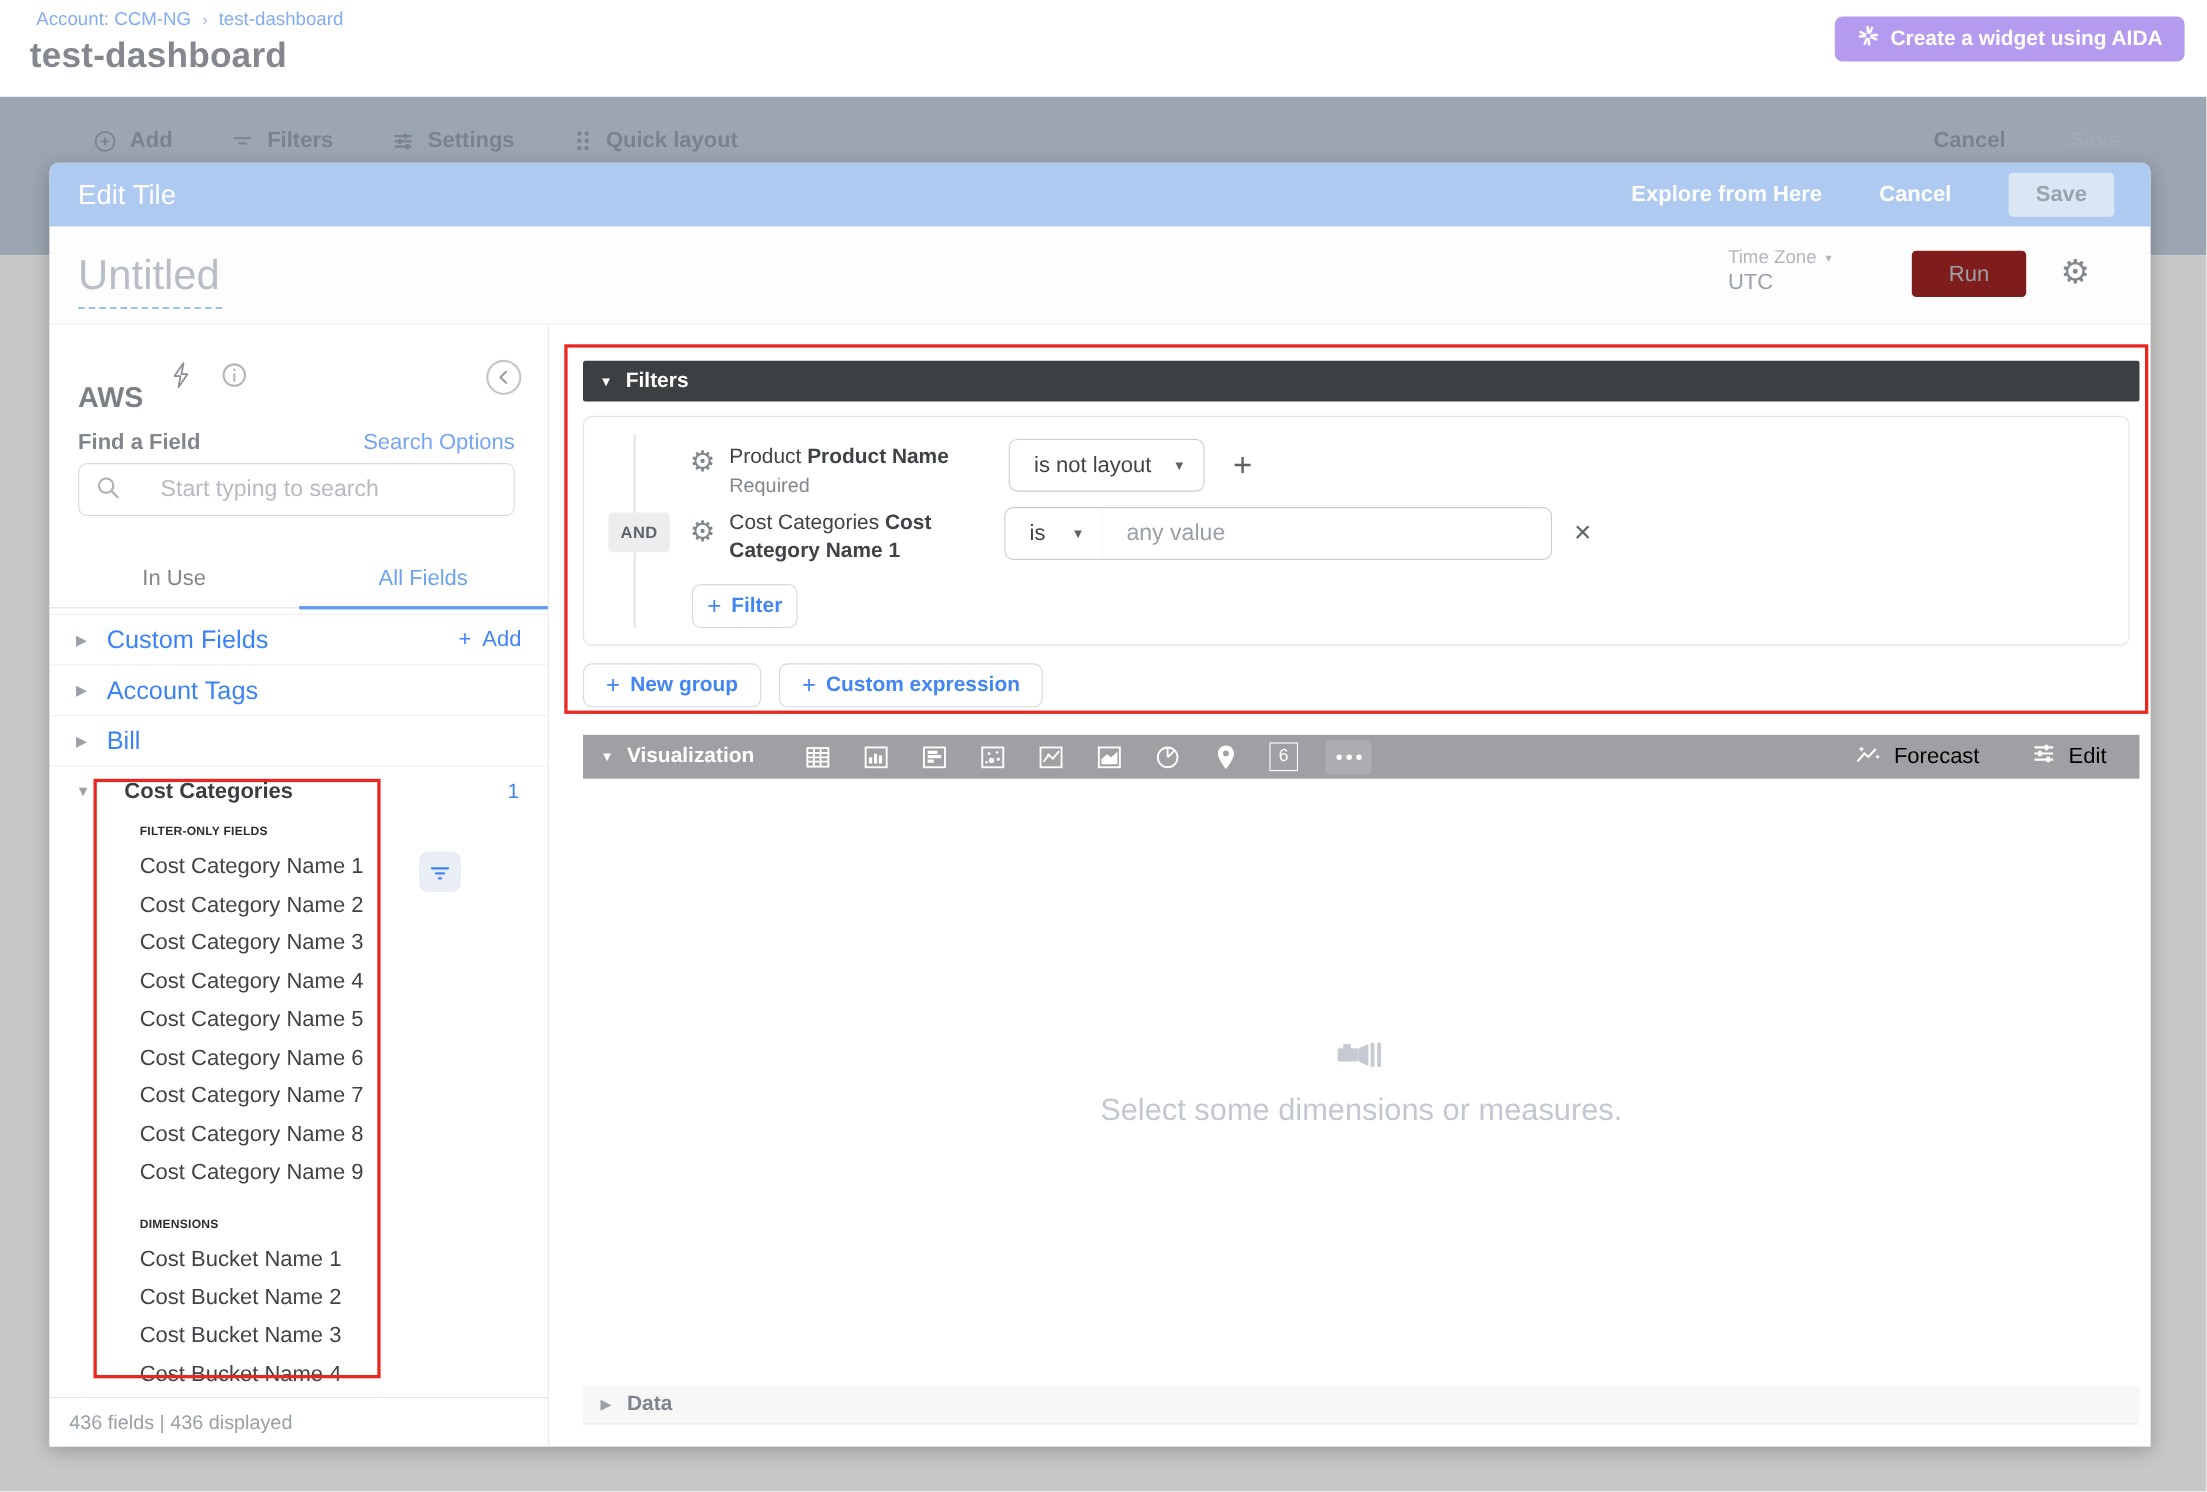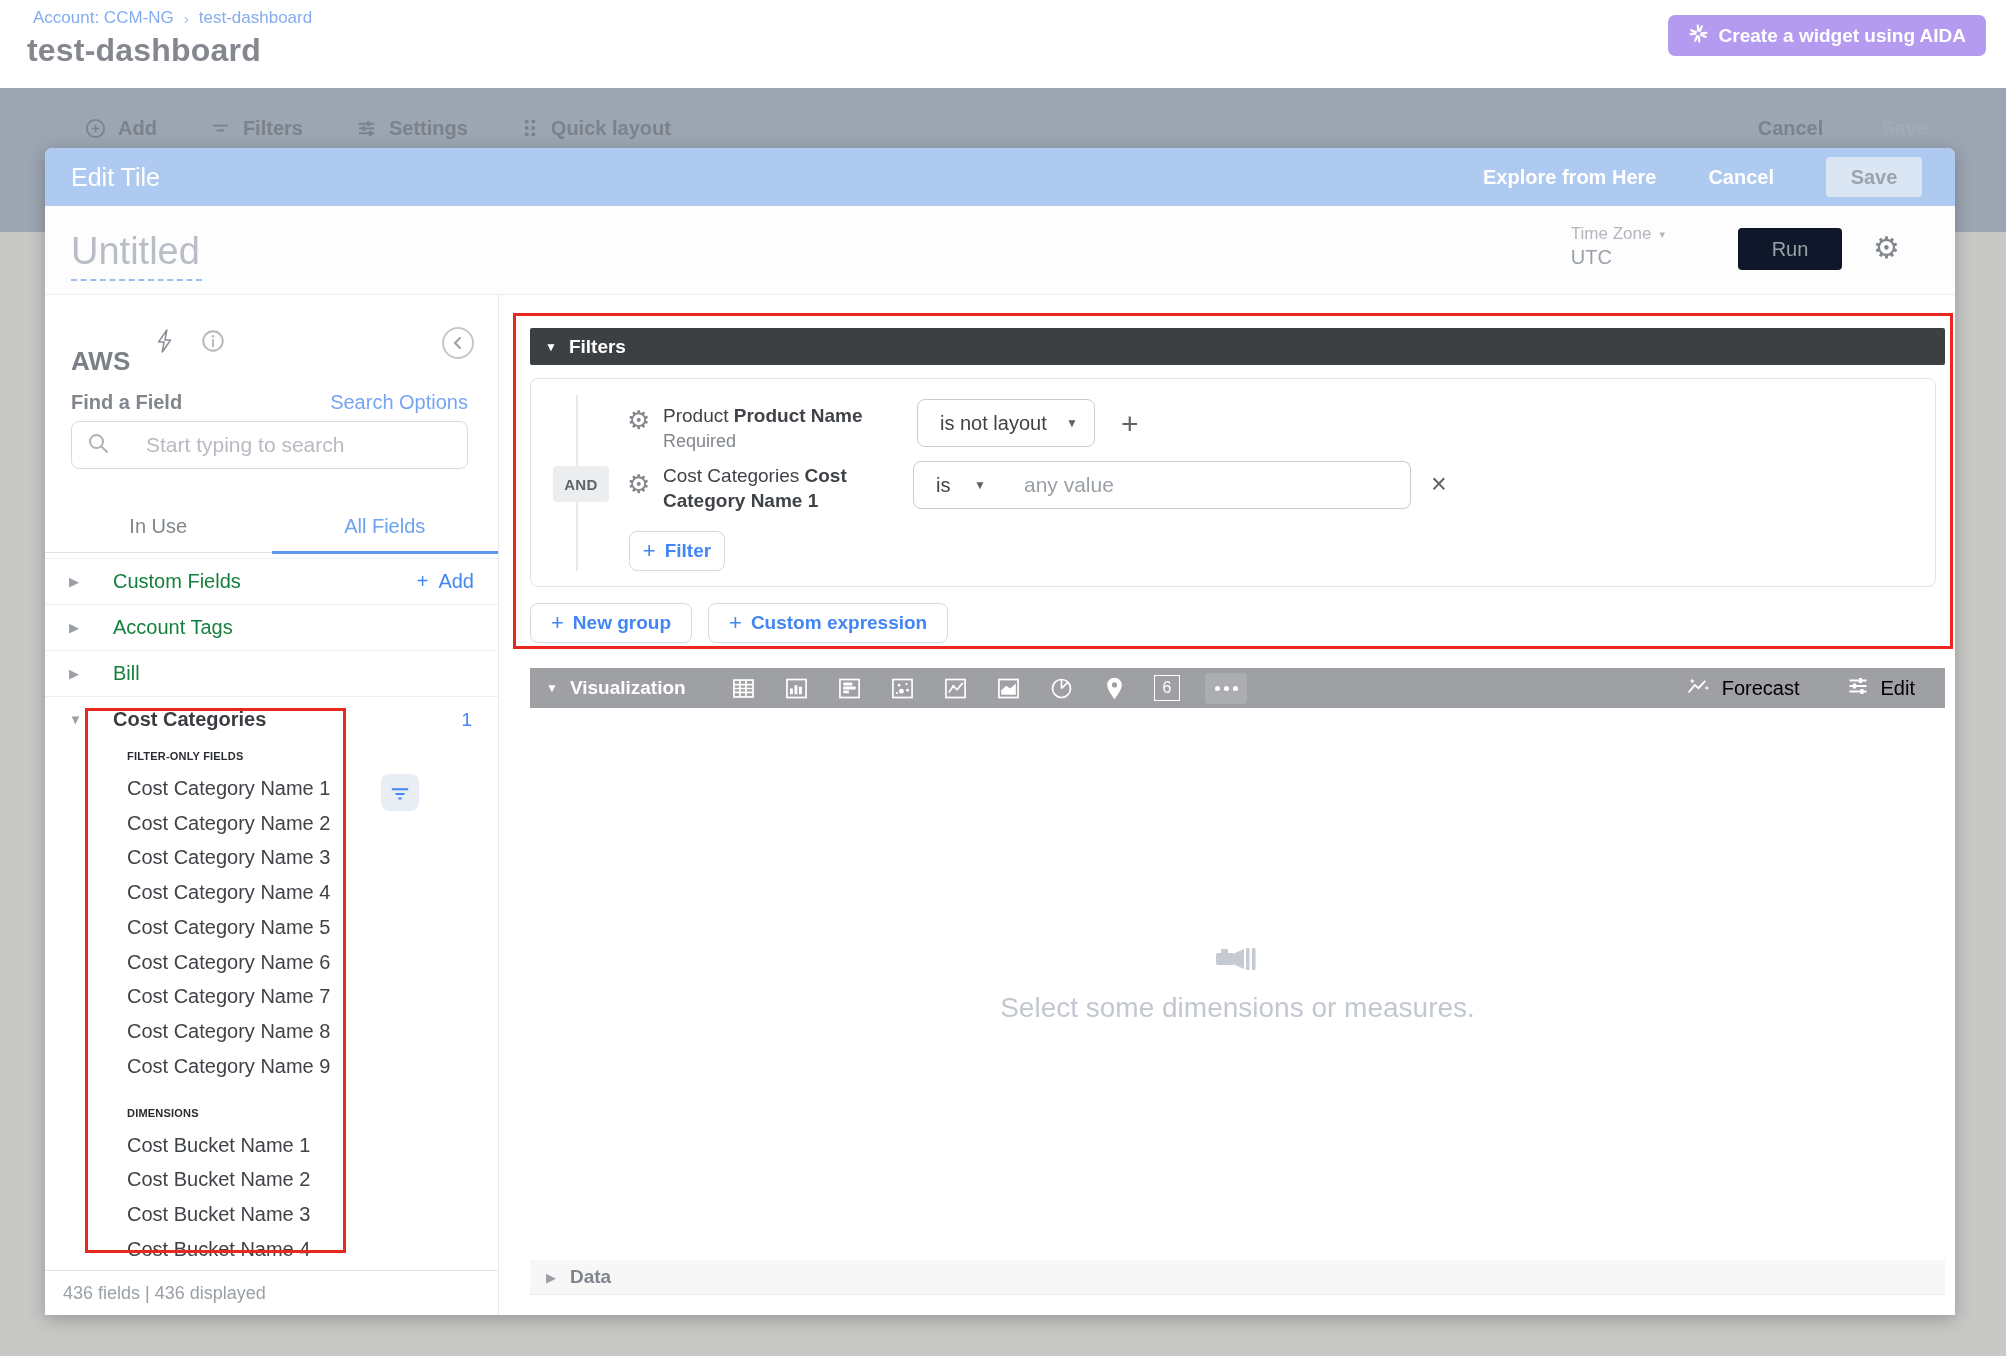--- a/index.html
+++ b/index.html
@@ -37,21 +37,21 @@
   .mh-save { width:96px; height:40px; background:#dbe6f5; border:none; border-radius:4px; color:#99a3ae; font-size:20px;
     font-weight:bold; font-family:inherit; }
   
   .title-row { position:absolute; left:0; top:58px; right:0; height:89px; background:#fdfdfd; border-bottom:1px solid #ececec; }
   .tile-name { position:absolute; left:26px; top:24px; font-size:38px; color:#b9bec6; padding:0 2px 6px 0; min-width:130px;
     border-bottom:2px dashed #9dbfee; }
   .tz-block { position:absolute; right:290px; top:18px; text-align:left; }
   .tz-label { font-size:17px; color:#b2b6bc; display:flex; gap:8px; align-items:center;}
   .tz-caret { font-size:11px; color:#b2b6bc; }
   .tz-value { font-size:20px; color:#9aa1a8; margin-top:2px; }
-  .run-btn { position:absolute; right:113px; top:22px; width:104px; height:42px; background:#0f172a; border:none; border-radius:4px;
+  .run-btn { position:absolute; right:113px; top:22px; width:104px; height:42px; background:#7f1d1d; border:none; border-radius:4px;
     color:#9ba1a8; font-size:20px; font-family:inherit; }
   .gear { font-family:"DejaVu Sans",sans-serif; color:#82878d; }
   .run-gear { position:absolute; right:55px; top:24px; font-size:30px; }
   
   .modal-body { position:absolute; left:0; top:147px; right:0; bottom:0; display:flex; }
   .sidebar { position:relative; width:454px; border-right:1px solid #e7e7e7; background:#fff; flex:none; }
   .main { position:relative; flex:1; background:#fff; }
   
   .aws-row { position:absolute; left:26px; right:24px; top:27px; height:42px; display:flex; align-items:center; gap:24px; }
   .aws-name { font-size:26px; font-weight:bold; color:#7b8086;margin-top:36px; }
@@ -64,21 +64,21 @@
     display:flex; align-items:center; padding:0 14px; gap:14px; background:#fff; }
   .search-box input { border:none; outline:none; flex:1; font-size:21px; color:#3f4347; font-family:inherit; background:transparent;margin-left:22px; }
   .search-box input::placeholder { color:#b7bbc1; }
   .tabs { position:absolute; left:0; right:0; top:205px; height:53px; display:flex; border-bottom:1px solid #e2e2e2; }
   .tab { flex:1; display:flex; align-items:center; justify-content:center; font-size:20px; color:#80868b; position:relative; cursor:pointer; }
   .tab.active { color:#6ba2f2; }
   .tab.active::after { content:""; position:absolute; left:0; right:0; bottom:-2px; height:3px; background:#5d97ef; }
   .side-section { position:absolute; left:0; right:0; height:46px; border-top:1px solid #efefef; display:flex; align-items:center;
     padding:0 24px 0 24px; }
   .side-section .tri { width:26px; font-size:13px; color:#9aa0a6; }
-  .side-section .lbl { font-size:20px; color:#15803d; margin-left:18px; }
+  .side-section .lbl { font-size:23px; color:#3b82f6; margin-left:2px; }
   .side-add { margin-left:auto; color:#4285f4; font-size:20px; display:flex; gap:10px; cursor:pointer; }
   .cc-header { position:absolute; left:0; right:0; top:401px; height:46px; border-top:1px solid #efefef; display:flex;
     align-items:center; padding:0 26px 0 24px; }
   .cc-header .tri { width:26px; font-size:13px; color:#9aa0a6; }
   .cc-header .lbl { font-size:20px; font-weight:bold; color:#3a3d41; margin-left:18px; }
   .cc-count { margin-left:auto; color:#4285f4; font-size:19px; }
   .cc-list { position:absolute; left:82px; right:10px; top:446px; }
   .cc-group-header { height:30px; display:flex; align-items:center; font-size:11px; font-weight:bold; color:#292c30; letter-spacing:.2px;}
   .cc-item { height:34.75px; display:flex; align-items:center; font-size:20px; color:#3f4347; cursor:pointer; }
   .cc-spacer { height:14px; }

